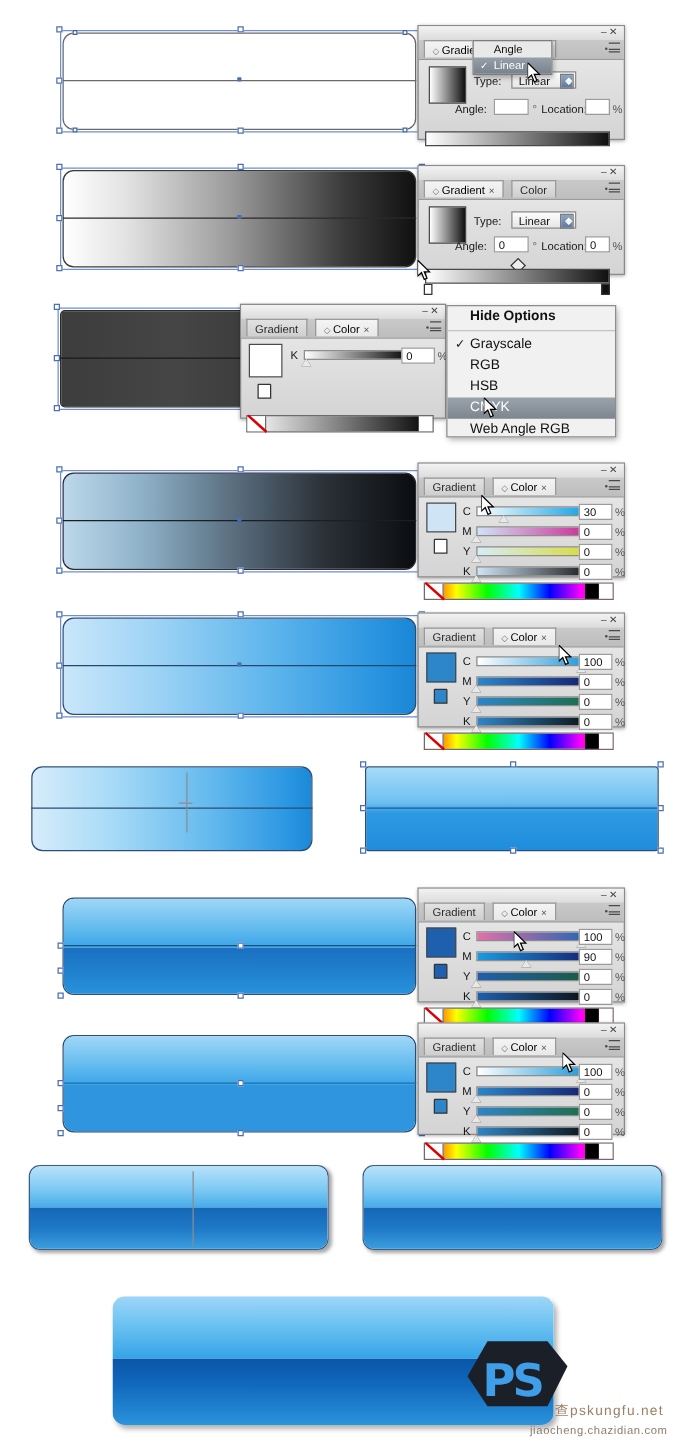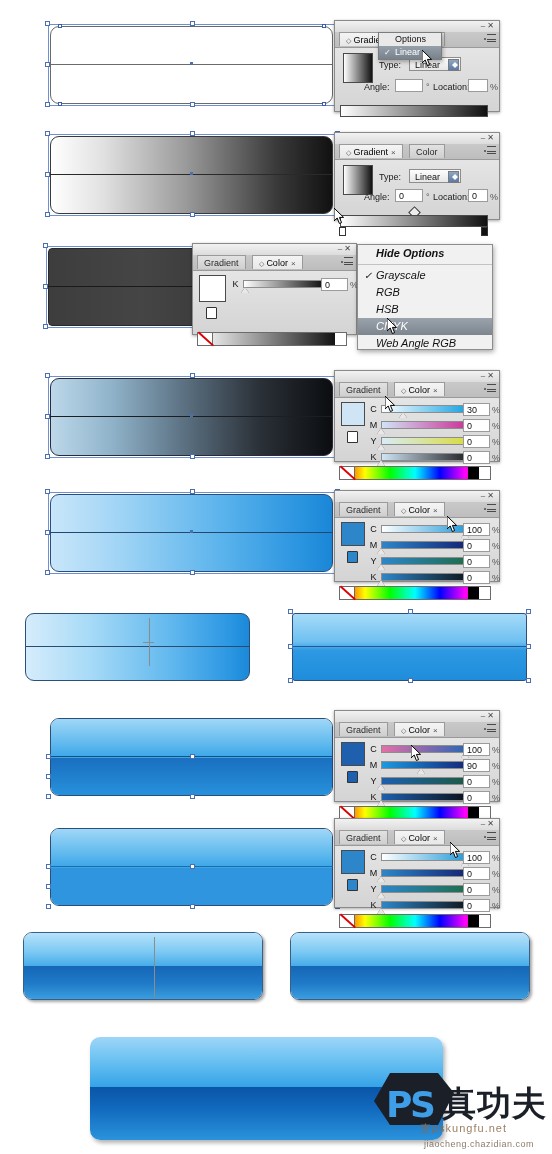--- a/index.html
+++ b/index.html
@@ -80,21 +80,21 @@
      transform:rotate(42deg);transform-origin:center;}
   .spec-white{position:absolute;right:0;top:0;width:11px;height:100%;background:#fff;}
   .spec-black{position:absolute;right:11px;top:0;width:11px;height:100%;background:#000;}
 
   
   .spectrum.gray{background:linear-gradient(to right,#ffffff,#000000);}
 
   
   .menu{position:absolute;background:#f1f1f1;border:1px solid #8d8d8d;
         box-shadow:1px 2px 5px rgba(0,0,0,.35);box-sizing:border-box;}
-  .menuitem{height:17px;line-height:17px;font-size:11px;color:#111;padding:0 10px 0 18px;position:relative;white-space:nowrap;font-style:italic;}
+  .menuitem{height:17px;line-height:17px;font-size:11px;color:#111;padding:0 10px 0 18px;position:relative;white-space:nowrap;}
   .menuitem.sel{background:linear-gradient(#9aa3ab,#7d868f);color:#fff;}
   .menuitem .tick{position:absolute;left:6px;top:0;font-size:10px;}
   .menusep{height:1px;background:#c2c2c2;margin:2px 0;}
 
   .smallmenu{position:absolute;background:#e9e9e9;border:1px solid #7c7c7c;box-shadow:1px 2px 4px rgba(0,0,0,.3);}
   .smallmenu .mi{height:13px;line-height:13px;font-size:9px;padding:0 8px 0 16px;position:relative;color:#111;white-space:nowrap;}
   .smallmenu .mi.sel{background:linear-gradient(#96a0aa,#78828c);color:#fff;}
   .smallmenu .mi .tick{position:absolute;left:5px;top:0;font-size:8px;}
 
   
@@ -297,21 +297,21 @@
       <div class="field" style="position:absolute;left:60px;top:31px;width:28px;"><span></span></div>
       <div style="position:absolute;left:91px;top:34px;" class="pct">°</div>
       <div style="position:absolute;left:98px;top:34px;" class="lbl">Location:</div>
       <div class="field" style="position:absolute;left:133px;top:31px;width:20px;"><span></span></div>
       <div style="position:absolute;left:155px;top:34px;" class="pct">%</div>
       <div class="gradstrip" style="position:absolute;left:5px;top:57px;width:148px;background:linear-gradient(to right,#ffffff,#101010);"></div>
     </div>
   </div>
 
   <div class="smallmenu" style="left:378px;top:32px;width:62px;">
-    <div class="mi"><span>Options</span></div>
+    <div class="mi"><span>Angle</span></div>
     <div class="mi sel"><span class="tick">✓</span><span>Linear</span></div>
   </div>
   <div class="cursor" style="left:422px;top:50px;">
     <svg width="11" height="17" viewBox="0 0 11 17">
         <path d="M0,0 L0,13 L3.2,10 L5.4,15.5 L7.6,14.6 L5.4,9.4 L9.6,9.4 Z" fill="#fff" stroke="#000" stroke-width="1"></path>
       </svg>
   </div>
 
   <div class="panel" style="left:334px;top:132px;width:166px;height:88px;">
     <div class="titlebar">
@@ -643,18 +643,17 @@
         <path d="M0,0 L0,13 L3.2,10 L5.4,15.5 L7.6,14.6 L5.4,9.4 L9.6,9.4 Z" fill="#fff" stroke="#000" stroke-width="1"></path>
       </svg>
   </div>
 
   <div class="wm" style="left:368px;top:1063px;width:184px;height:91px;">
     <svg width="184" height="70" viewBox="0 0 184 70" style="position:absolute;left:0;top:8px;">
       <polygon points="22,2 70,2 86,22 70,54 22,54 6,30" fill="#1b1f28"></polygon>
       <text x="18" y="46" font-family="DejaVu Sans, sans-serif" font-size="36" font-weight="bold" fill="#3f9ee8">P</text>
       <text x="42" y="46" font-family="DejaVu Sans, sans-serif" font-size="36" font-weight="bold" fill="#3f9ee8">S</text>
     </svg>
-    <div class="cn" style="position:absolute;left:74px;top:18px;">真功夫</div>
-    <div class="url" style="position:absolute;left:52px;top:58px;">查pskungfu.net</div>
+    <div class="url" style="position:absolute;left:76px;top:58px;">查pskungfu.net</div>
     <div class="url2" style="position:absolute;left:56px;top:76px;">jiaocheng.chazidian.com</div>
   </div>
 
 </div>
 
 </body></html>

